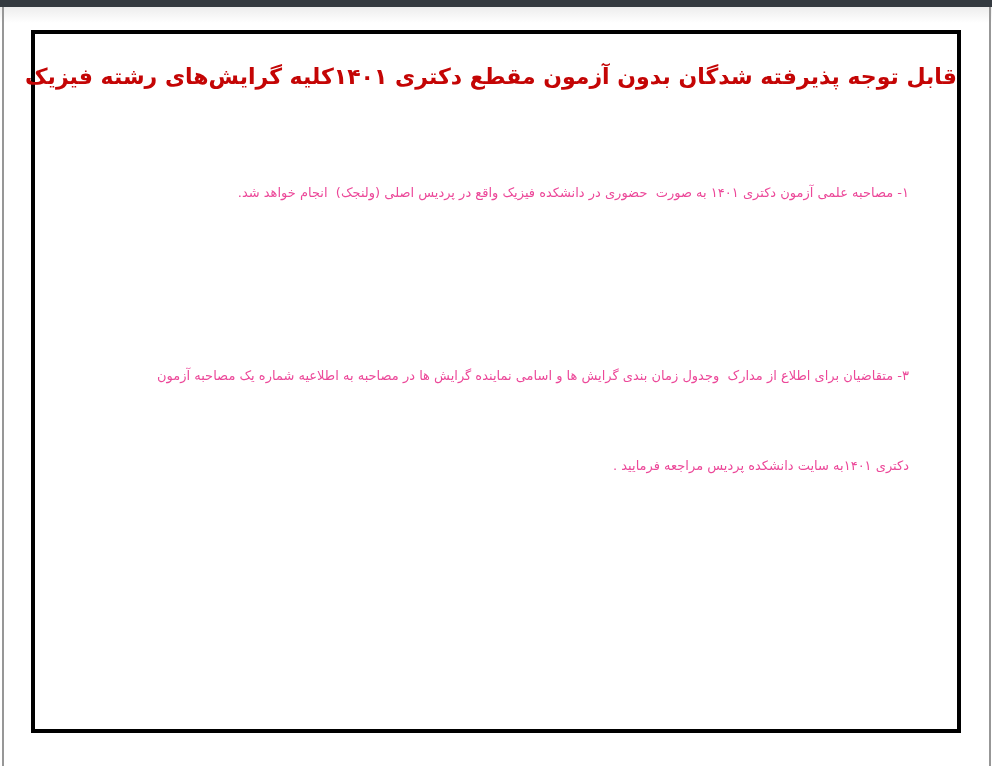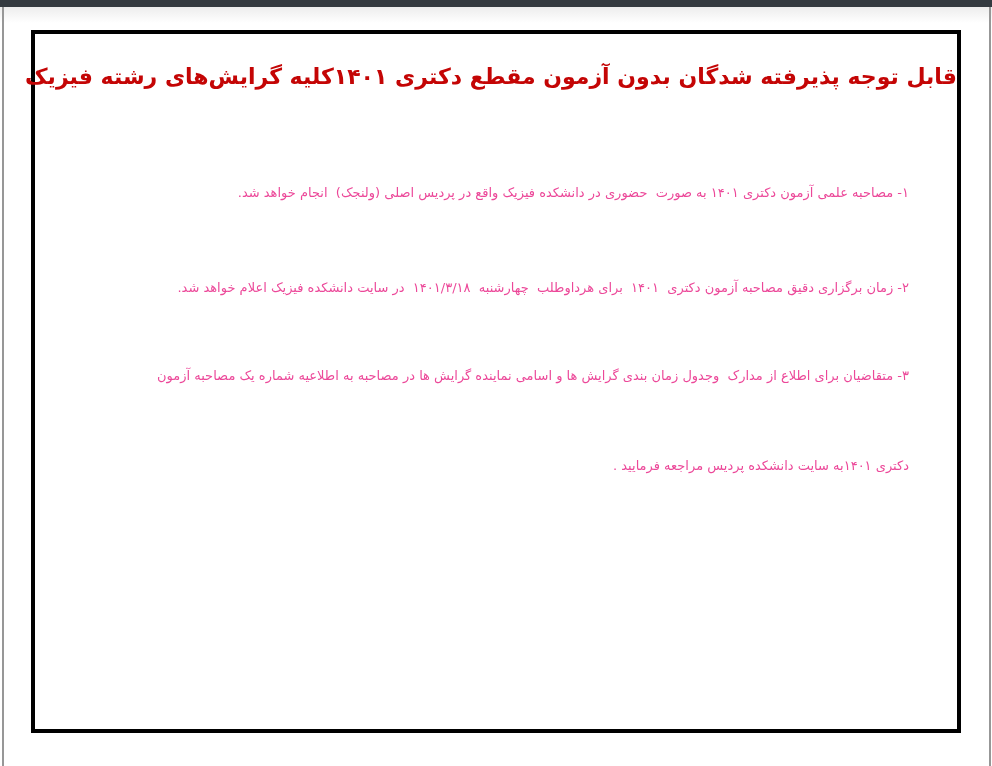--- a/index.html
+++ b/index.html
@@ -78,18 +78,17 @@
 <div class="top-bar"></div>
 <div class="top-fade"></div>
 <div class="edge-line left"></div>
 <div class="edge-line right"></div>
 
 <div class="notice-box">
   <div class="notice-title">قابل توجه پذیرفته شدگان بدون آزمون مقطع دکتری ۱۴۰۱کلیه گرایش‌های رشته فیزیک</div>
 
   <div class="para-line p1">۱- مصاحبه علمی آزمون دکتری ۱۴۰۱ به صورت  حضوری در دانشکده فیزیک واقع در پردیس اصلی (ولنجک)  انجام خواهد شد.</div>
 
-  <div class="para-line p2">۲- زمان برگزاری دقیق مصاحبه آزمون دکتری  ۱۴۰۱  برای هرداوطلب  چهارشنبه  ۱۴۰۱/۳/۱۸  در سایت دانشکده فیزیک اعلام خواهد شد.</div>
 
   <div class="para-line p3a">۳- متقاضیان برای اطلاع از مدارک  وجدول زمان بندی گرایش ها و اسامی نماینده گرایش ها در مصاحبه به اطلاعیه شماره یک مصاحبه آزمون</div>
 
   <div class="para-line p3b">دکتری ۱۴۰۱به سایت دانشکده پردیس مراجعه فرمایید .</div>
 </div>
 
 </body></html>

